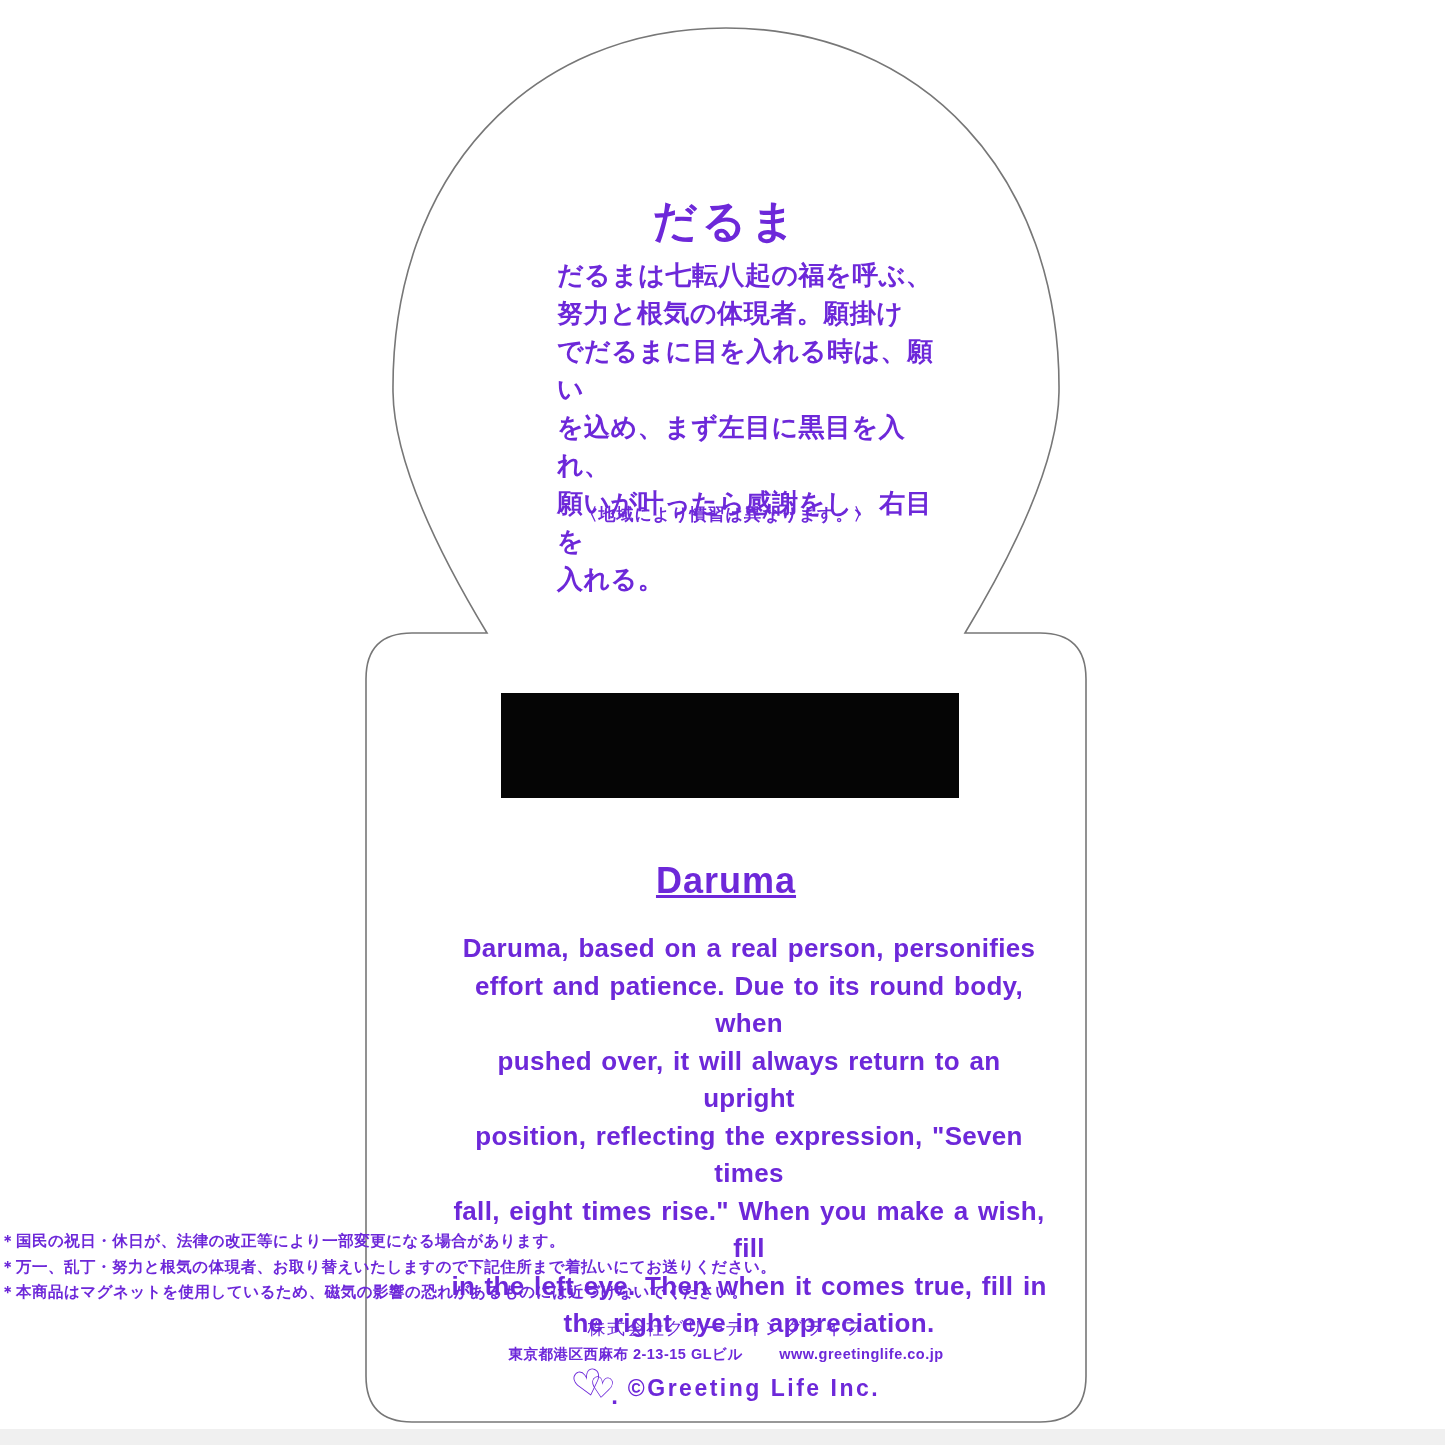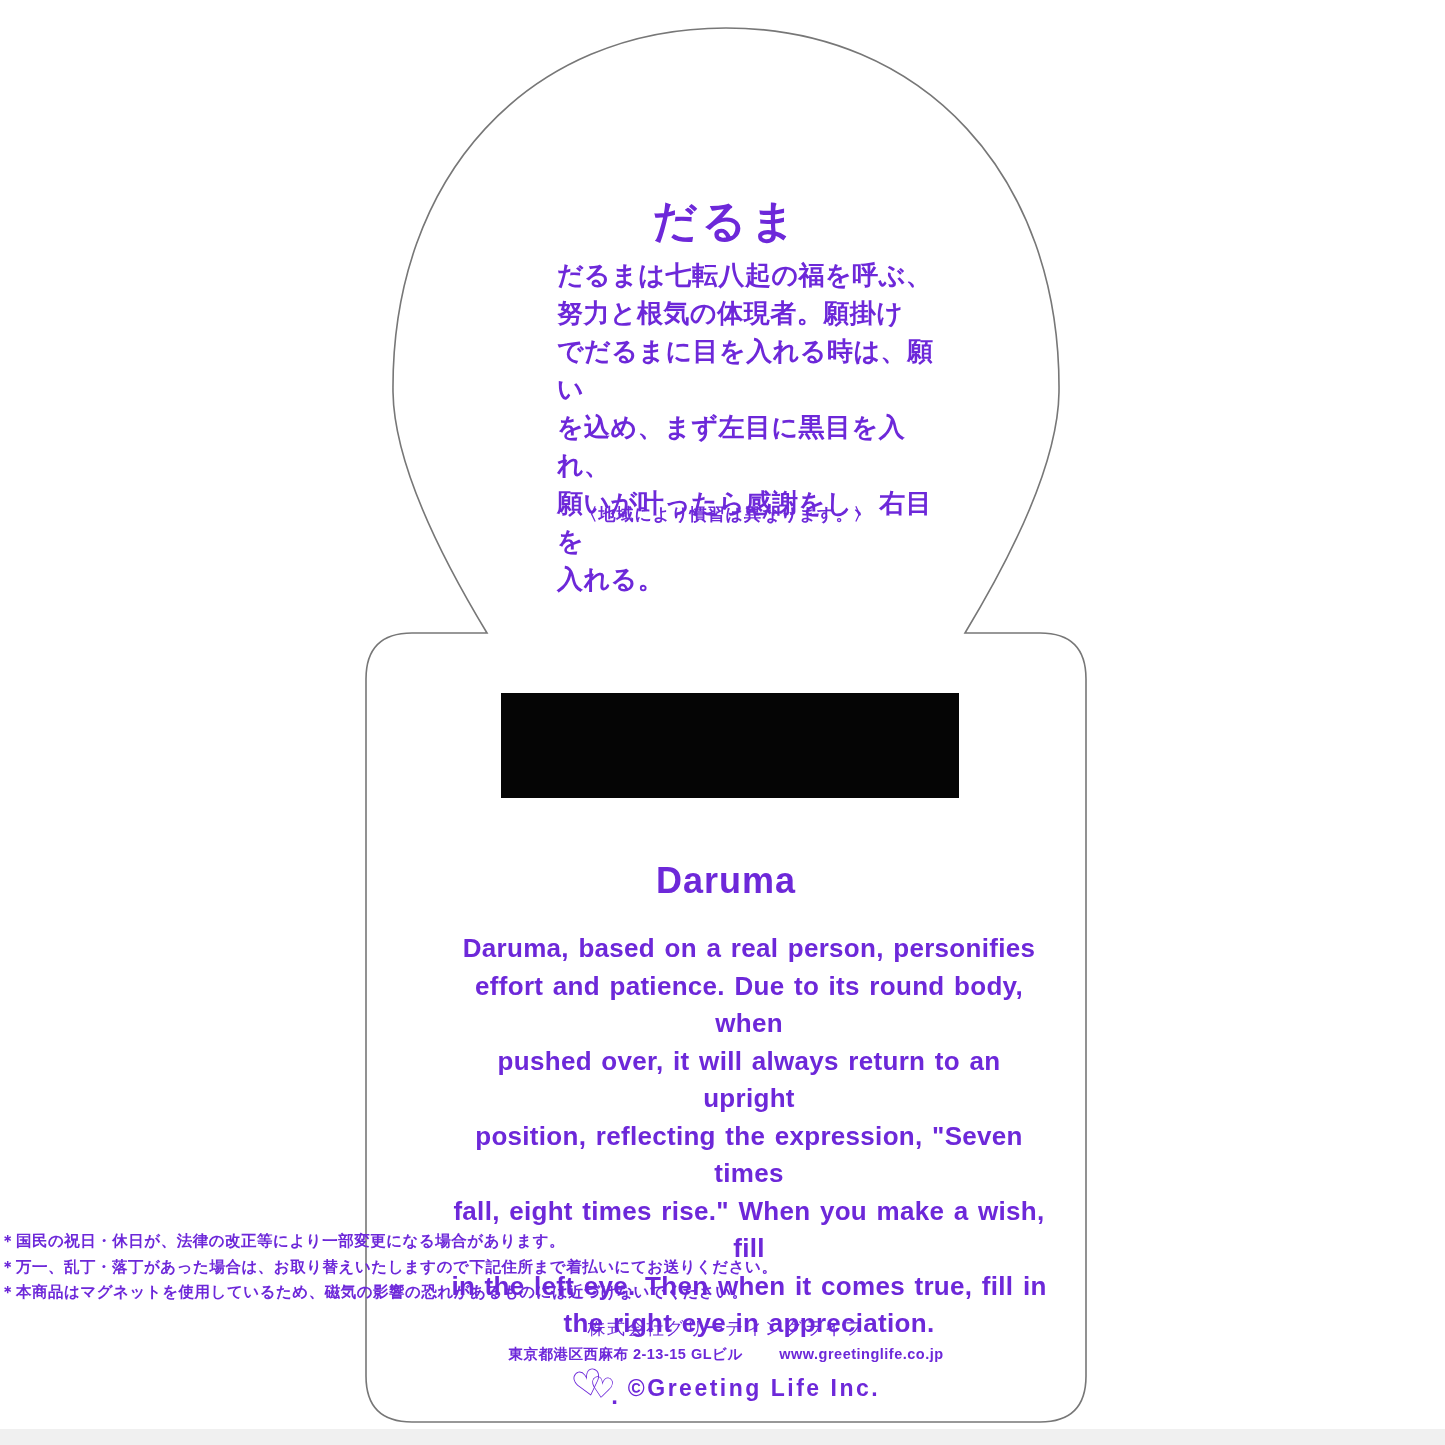--- a/index.html
+++ b/index.html
@@ -45,20 +45,21 @@
     top: 693px;
     width: 458px;
     height: 105px;
     background: #050505;
   }
   .en-heading {
     top: 860px;
     font-size: 36px;
     font-weight: 600;
     letter-spacing: 1px;
+    text-decoration: underline;
   }
   .en-body {
     top: 930px;
     left: 449px;
     width: 600px;
     font-size: 26px;
     line-height: 37.5px;
     font-weight: 700;
     letter-spacing: 0.3px;
     word-spacing: 2px;
@@ -150,21 +151,21 @@
   <div class="abs en-body preline">Daruma, based on a real person, personifies
 effort and patience. Due to its round body, when
 pushed over, it will always return to an upright
 position, reflecting the expression, "Seven times
 fall, eight times rise." When you make a wish, fill
 in the left eye. Then when it comes true, fill in
 the right eye in appreciation.</div>
 
   <div class="abs notes">
     <div>＊国民の祝日・休日が、法律の改正等により一部変更になる場合があります。</div>
-    <div>＊万一、乱丁・落丁があった場合は、お取り替えいたしますので下記住所まで着払いにてお送りください。</div>
+    <div>＊万一、乱丁・努力と根気の体現者、お取り替えいたしますので下記住所まで着払いにてお送りください。</div>
     <div>＊本商品はマグネットを使用しているため、磁気の影響の恐れがあるものには近づけないでください。</div>
   </div>
 
   <div class="abs centered company-name">株式会社グリーティングライフ</div>
 
   <div class="abs centered company-address-row">
     <span>東京都港区西麻布 2-13-15 GLビル</span>
     <span class="website">www.greetinglife.co.jp</span>
   </div>
 

